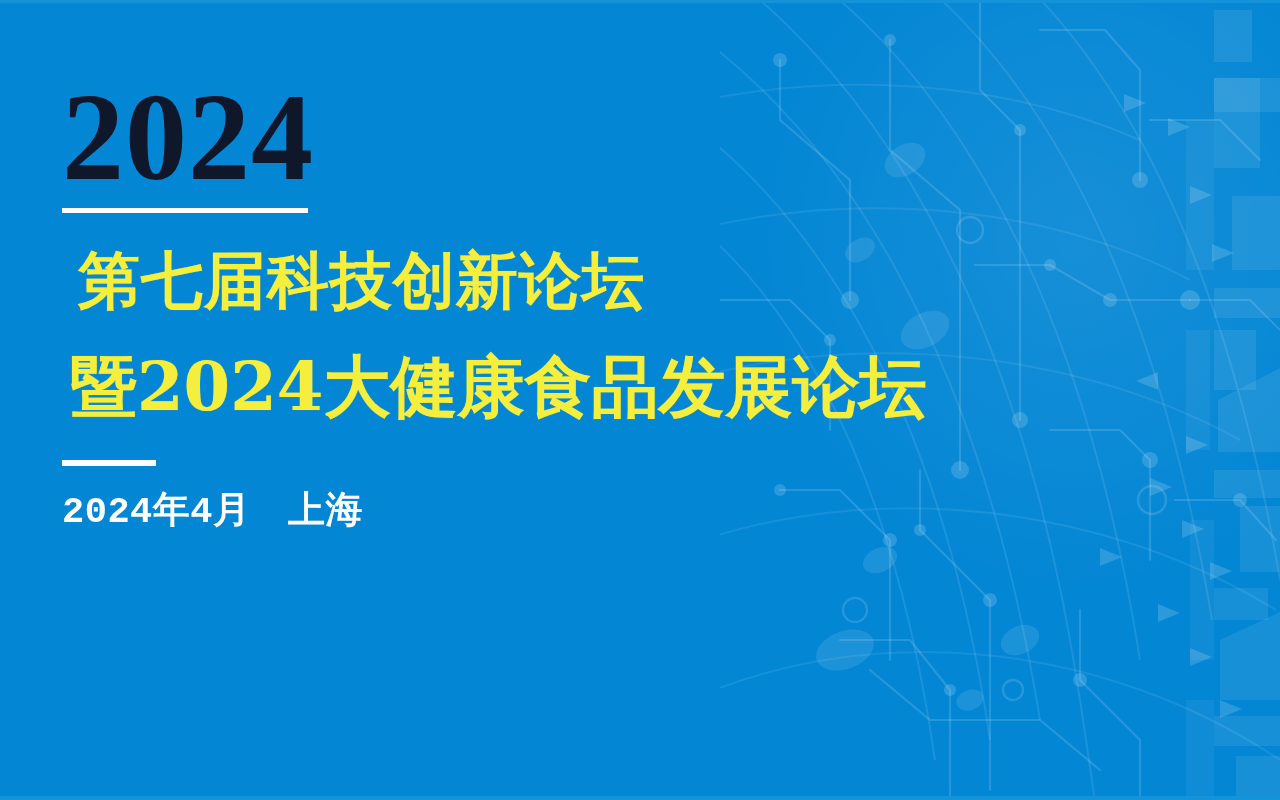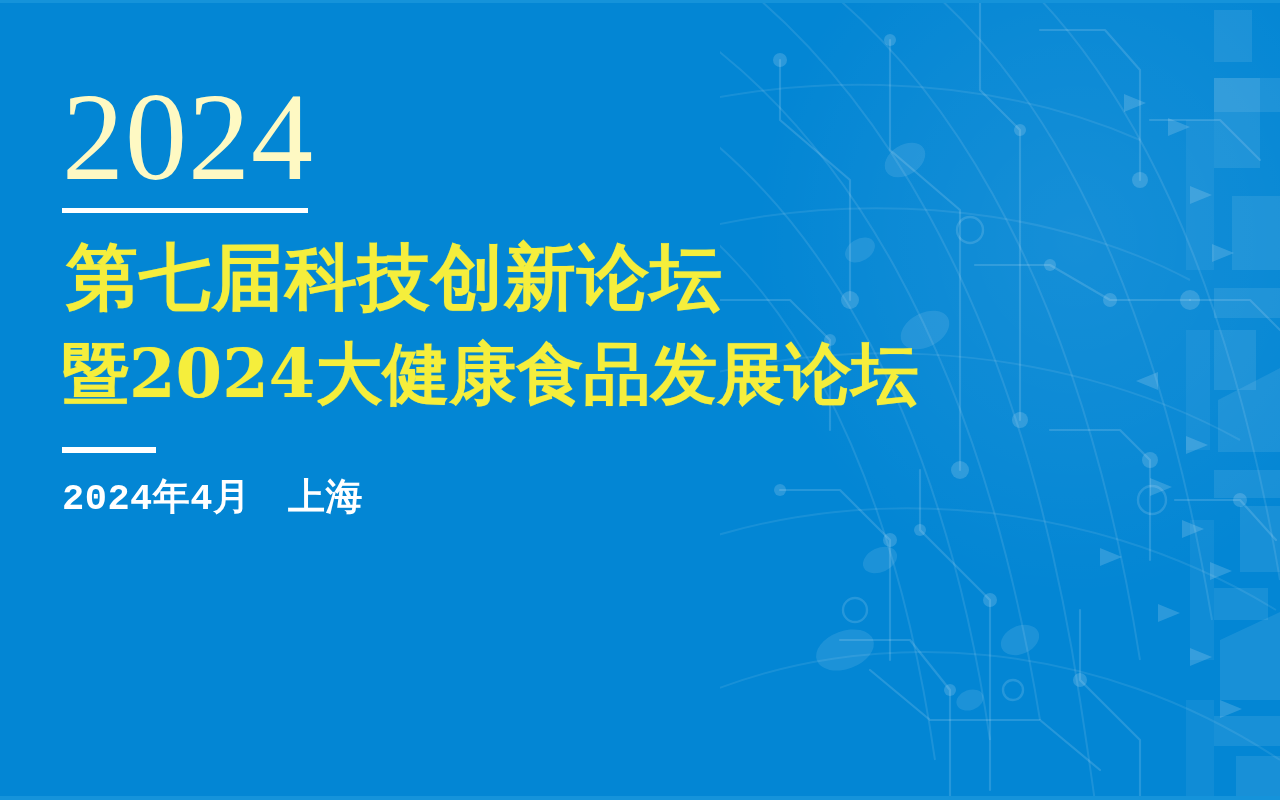--- a/index.html
+++ b/index.html
@@ -66,58 +66,58 @@
   #content {
     position: absolute;
     top: 0;
     left: 0;
     z-index: 4;
     padding-left: 62px;
   }
 
   .year-mark {
     font-family: "Liberation Serif", "DejaVu Serif", serif;
-    font-weight: 400;
+    font-weight: 700;
     font-size: 124px;
     line-height: 1;
-    color: #fef9c3;
+    color: #0f172a;
     letter-spacing: 1px;
     margin: 0;
     padding-top: 76px;
     height: 118px;
   }
 
   .rule-under-year {
     width: 246px;
     height: 5px;
     background: #ffffff;
     margin-top: 14px;
   }
 
   .headline {
-    font-family: Liberation Serif, serif;
+    font-family: Liberation Mono, monospace;
     font-weight: 700;
-    font-size: 72px;
+    font-size: 62px;
     line-height: 1.05;
     color: #f5ee3c;
     letter-spacing: 1px;
-    margin: 4px;
+    margin: 16px;
     padding-top: 24px;
     white-space: nowrap;
     text-shadow: 0 0 1px rgba(245,238,60,0.55);
   }
 
   .subheadline {
     font-family: "DejaVu Serif", "Liberation Serif", serif;
     font-weight: 700;
     font-size: 67px;
     line-height: 1.05;
     color: #f5ee3c;
     letter-spacing: 0px;
-    margin: 0;
+    margin: 8px;
     padding-top: 18px;
     white-space: nowrap;
     text-shadow: 0 0 1px rgba(245,238,60,0.55);
   }
 
   .tagline {
     padding-top: 44px;
   }
   .tagline-line {
     font-family: "Liberation Sans", "DejaVu Sans", sans-serif;

